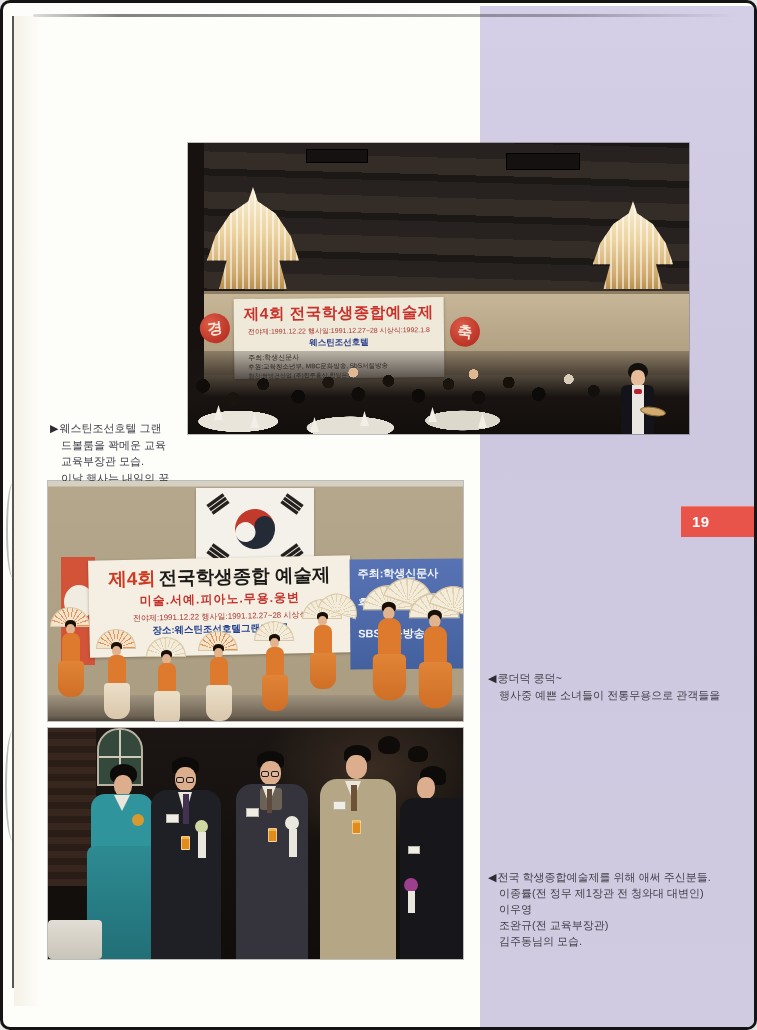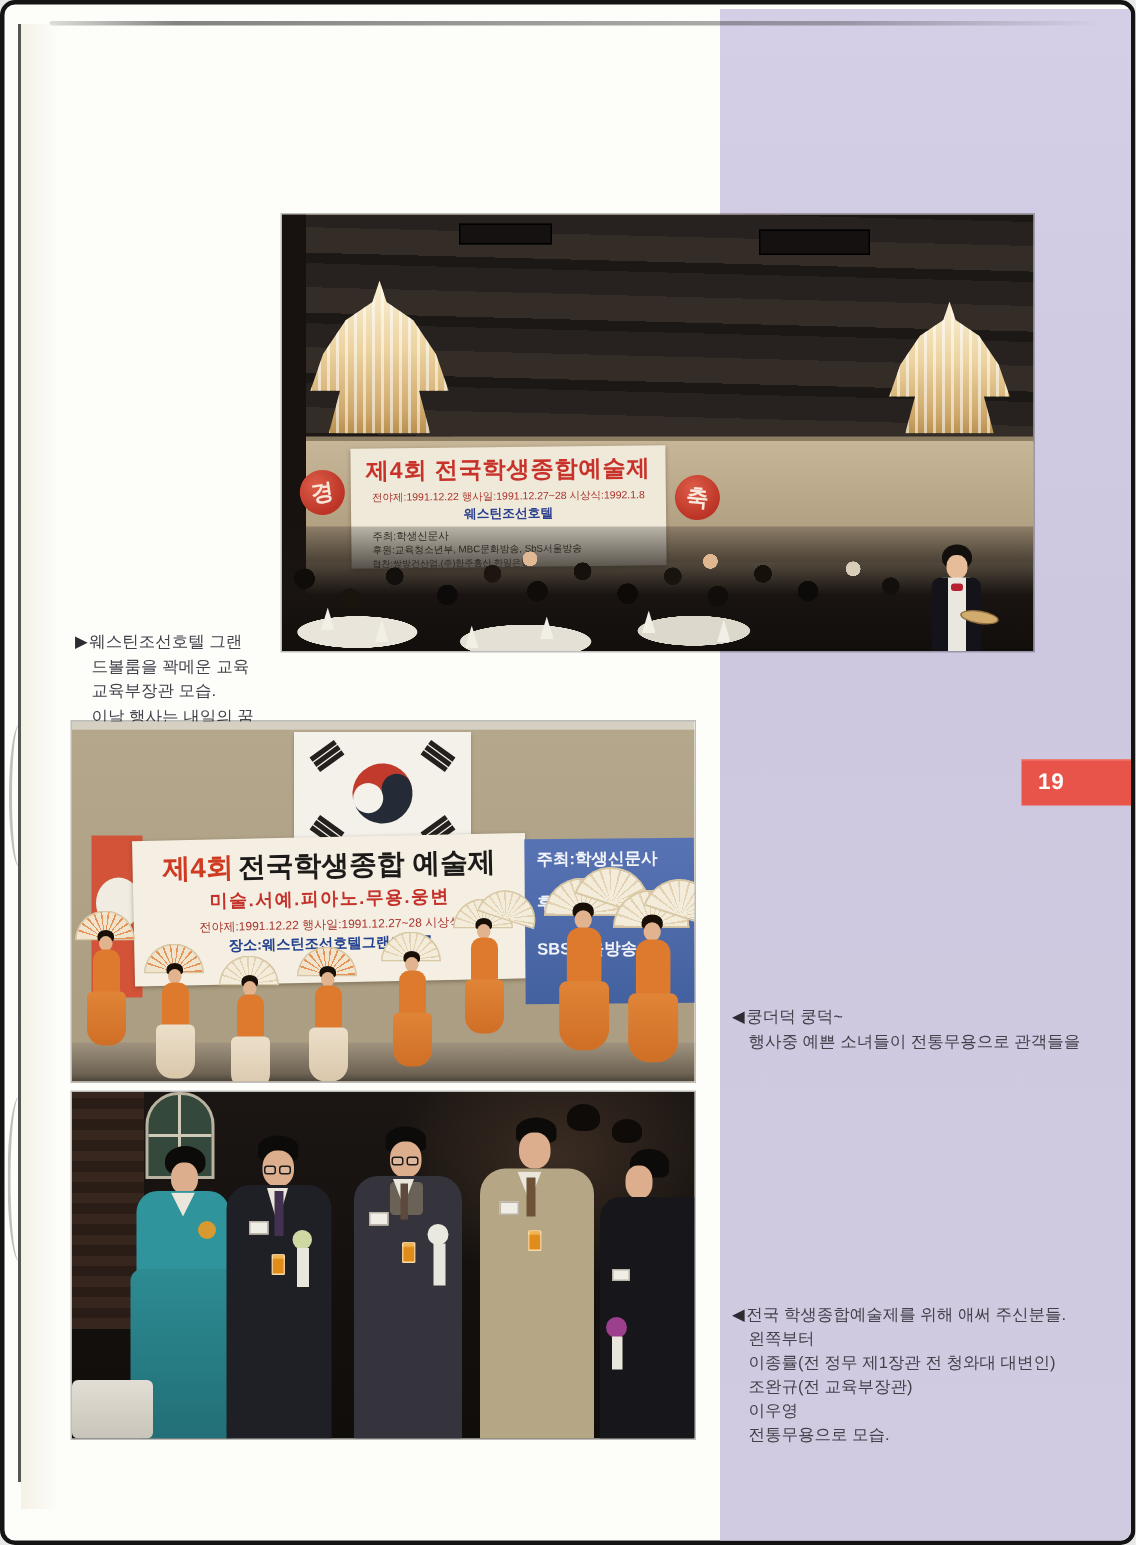--- a/index.html
+++ b/index.html
@@ -391,20 +391,19 @@
       <i class="tag" style="left:360px;top:118px;width:12px;height:8px"></i>
       <i class="rosette" style="left:356px;top:150px;width:14px;height:14px;background:#9c3f8d"></i>
       <i class="tails" style="left:360px;top:163px;width:7px;height:22px"></i>
     </div>
 
     <i class="pb-table"></i>
   </figure>
 
   <div class="cap cap-bot">
     <div class="ln"><span class="mk">◀</span><span>전국 학생종합예술제를 위해 애써 주신분들.</span></div>
-    <div class="ln ind">왼쪽부터</div>
     <div class="ln ind">이종률(전 정무 제1장관 전 청와대 대변인)</div>
+    <div class="ln ind">이우영</div>
     <div class="ln ind">조완규(전 교육부장관)</div>
-    <div class="ln ind">이우영</div>
-    <div class="ln ind">전통무용으로 모습.</div>
+    <div class="ln ind">김주동님의 모습.</div>
   </div>
 
 </div>
 
 </body></html>

